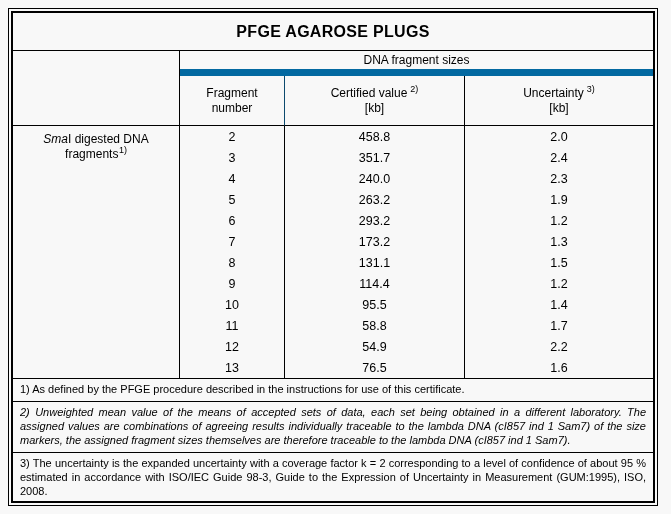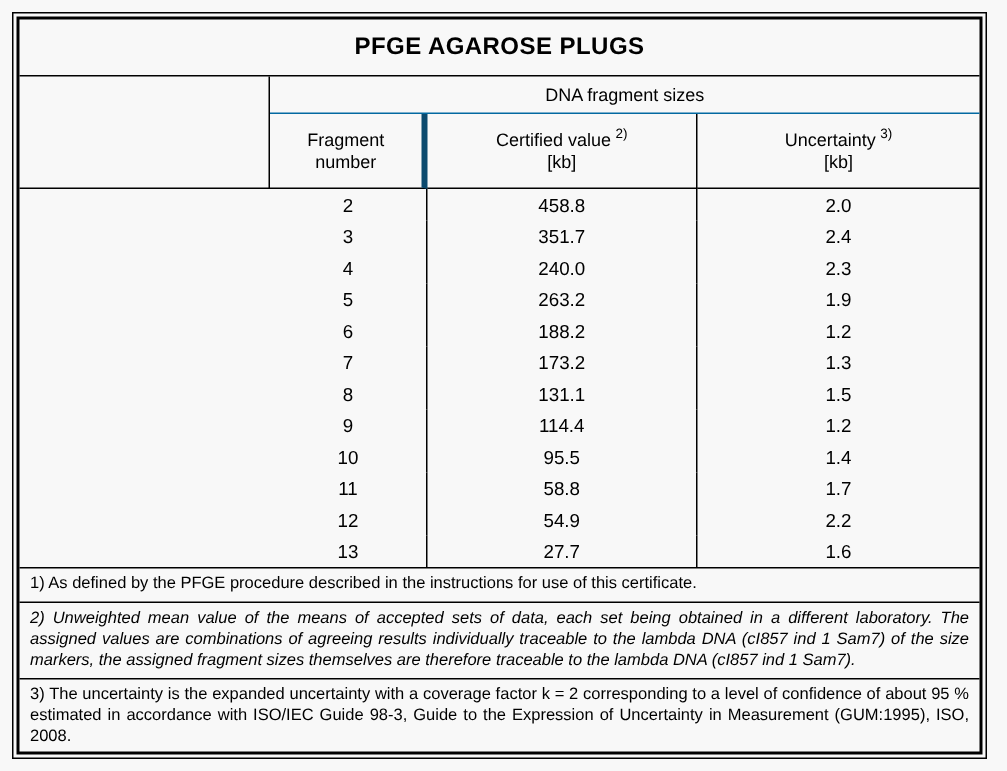--- a/index.html
+++ b/index.html
@@ -40,33 +40,33 @@
     grid-template-columns: 167px 105px 180px 1fr;
     grid-template-rows: 25px 50px 1fr;
   }
   .cell-corner {
     grid-column: 1; grid-row: 1 / 3;
     border-right: 1px solid #000;
     border-bottom: 1px solid #000;
   }
   .cell-group {
     grid-column: 2 / 5; grid-row: 1;
-    border-bottom: 1px solid #0369a1;
+    border-bottom: 7px solid #0369a1;
     display: flex; align-items: center; justify-content: center;
     font-size: 12px;
   }
   .th {
     grid-row: 2;
     border-bottom: 1px solid #000;
     display: flex; flex-direction: column;
     align-items: center; justify-content: center;
     font-size: 12px; line-height: 15px;
     text-align: center;
   }
-  .th-frag { grid-column: 2; border-right: 4px solid #0c4a6e; }
+  .th-frag { grid-column: 2; border-right: 1px solid #0c4a6e; }
   .th-val  { grid-column: 3; border-right: 1px solid #000; text-align: center; }
   .th-unc  { grid-column: 4; justify-content: center; }
   .sup {
     font-size: 9px;
     vertical-align: super;
     line-height: 0;
     margin-left: 3px;
   }
   .sup:empty { display: none; }
   .sup-tight { margin-left: 0.5px; }
@@ -120,20 +120,24 @@
       </div>
       <div class="th th-val">
         <div><span>Certified value</span><sup class="sup">2)</sup></div>
         <div>[kb]</div>
       </div>
       <div class="th th-unc">
         <div><span>Uncertainty</span><sup class="sup">3)</sup></div>
         <div>[kb]</div>
       </div>
 
+      <div class="cell-rowlabel">
+        <span class="italic">Sma</span><span>I digested DNA</span><br>
+        <span>fragments</span><sup class="sup sup-tight">1)</sup>
+      </div>
 
       <div class="data-grid">
         <div class="drow">
           <div class="dcell c1">2</div>
           <div class="dcell c2">458.8</div>
           <div class="dcell c3">2.0</div>
         </div>
         <div class="drow">
           <div class="dcell c1">3</div>
           <div class="dcell c2">351.7</div>
@@ -144,21 +148,21 @@
           <div class="dcell c2">240.0</div>
           <div class="dcell c3">2.3</div>
         </div>
         <div class="drow">
           <div class="dcell c1">5</div>
           <div class="dcell c2">263.2</div>
           <div class="dcell c3">1.9</div>
         </div>
         <div class="drow">
           <div class="dcell c1">6</div>
-          <div class="dcell c2">188.2</div>
+          <div class="dcell c2">293.2</div>
           <div class="dcell c3">1.2</div>
         </div>
         <div class="drow">
           <div class="dcell c1">7</div>
           <div class="dcell c2">173.2</div>
           <div class="dcell c3">1.3</div>
         </div>
         <div class="drow">
           <div class="dcell c1">8</div>
           <div class="dcell c2">131.1</div>
@@ -179,21 +183,21 @@
           <div class="dcell c2">58.8</div>
           <div class="dcell c3">1.7</div>
         </div>
         <div class="drow">
           <div class="dcell c1">12</div>
           <div class="dcell c2">54.9</div>
           <div class="dcell c3">2.2</div>
         </div>
         <div class="drow">
           <div class="dcell c1">13</div>
-          <div class="dcell c2">27.7</div>
+          <div class="dcell c2">76.5</div>
           <div class="dcell c3">1.6</div>
         </div>
       </div>
     </div>
 
     <div class="footnote fn-1">1) As defined by the PFGE procedure described in the instructions for use of this certificate.</div>
     <div class="footnote fn-2">2) Unweighted mean value of the means of accepted sets of data, each set being obtained in a different laboratory. The assigned values are combinations of agreeing results individually traceable to the lambda DNA (cI857 ind 1 Sam7) of the size markers, the assigned fragment sizes themselves are therefore traceable to the lambda DNA (cI857 ind 1 Sam7).</div>
     <div class="footnote fn-3">3) The uncertainty is the expanded uncertainty with a coverage factor k = 2 corresponding to a level of confidence of about 95 % estimated in accordance with ISO/IEC Guide 98-3, Guide to the Expression of Uncertainty in Measurement (GUM:1995), ISO, 2008.</div>
 
   </div>

